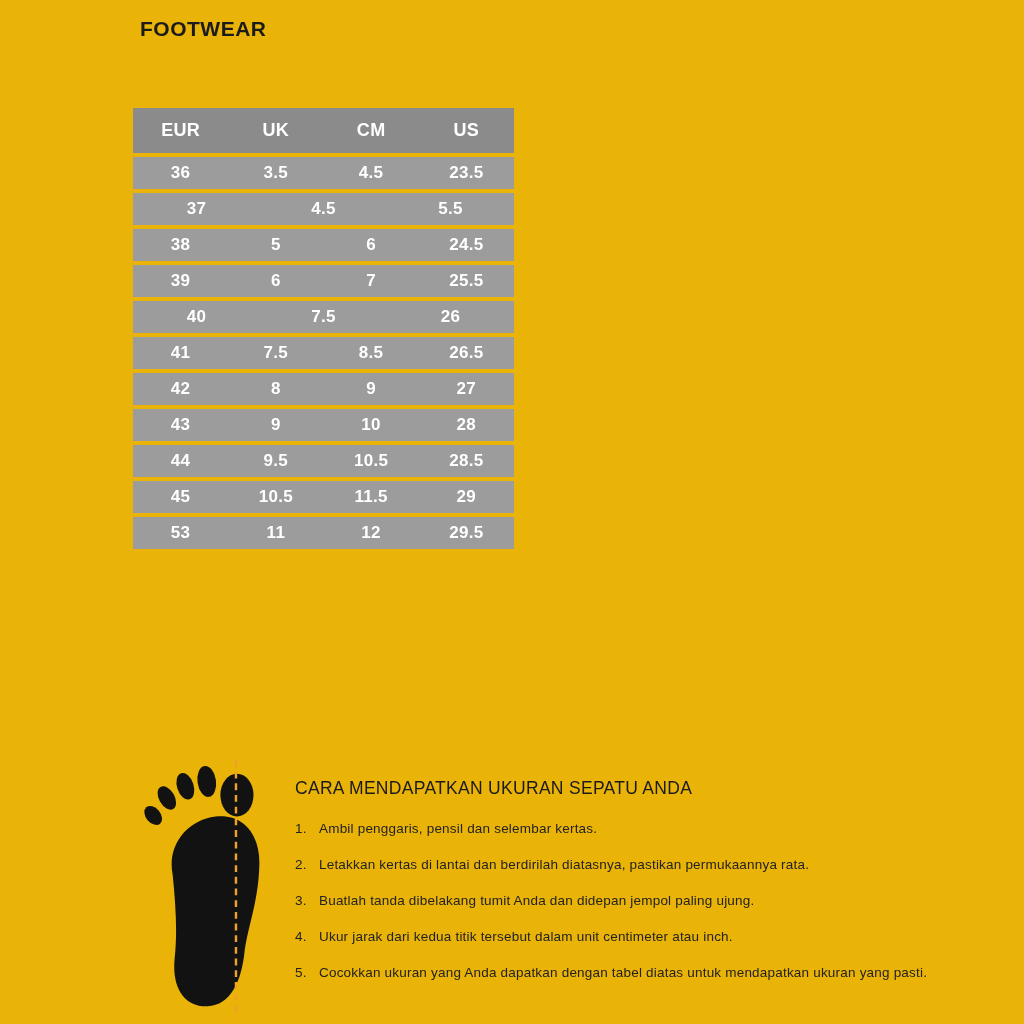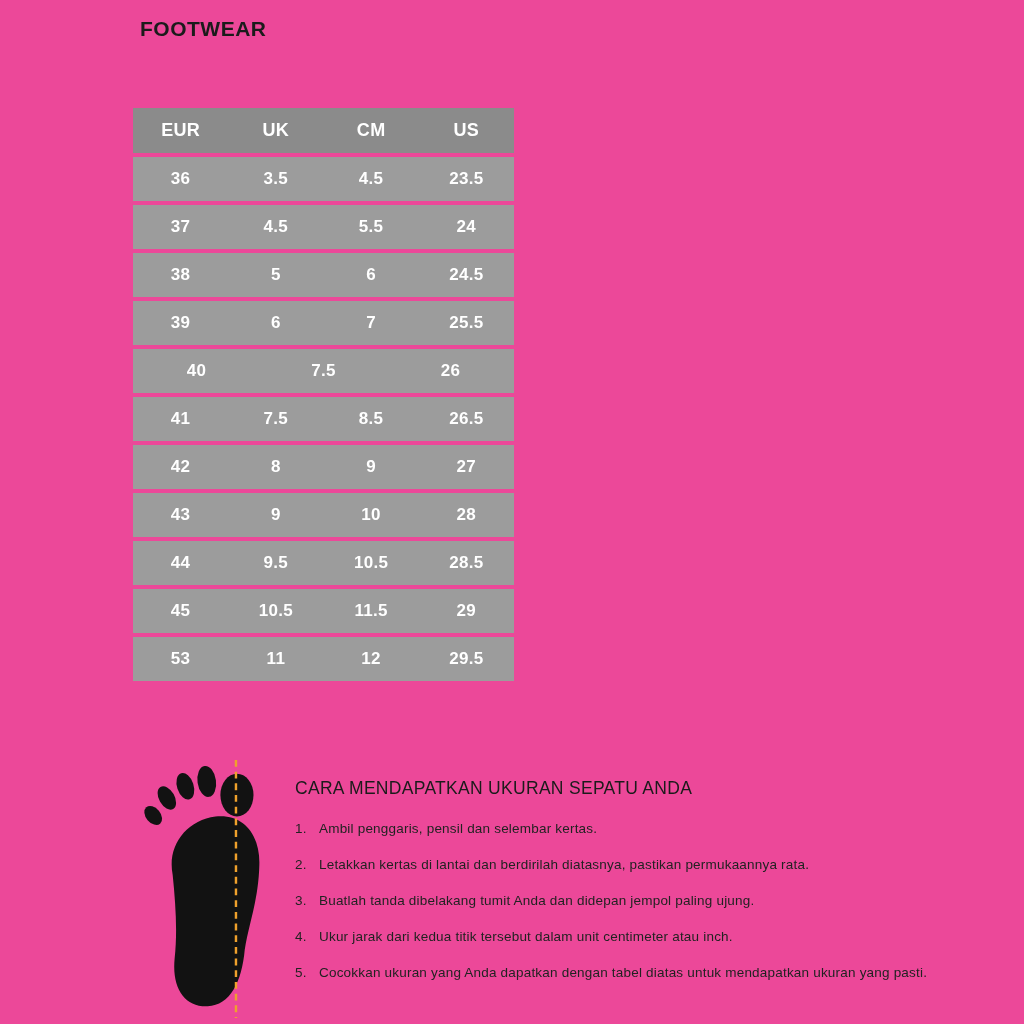--- a/index.html
+++ b/index.html
@@ -2,35 +2,35 @@
 <html style="--header-bg: #8b8b8b; --row-bg: #9c9c9c; --table-text: #ffffff; --measure-line: #efa12c; --foot: #121212;"><head>
 <meta charset="utf-8">
 <style>
   * { margin: 0; padding: 0; box-sizing: border-box; }
   html, body { background: #ffffff; }
   body {
     width: 1024px; height: 1024px;
     font-family: "Liberation Sans", sans-serif;
     position: relative; overflow: hidden;
   }
-  .page { position: absolute; inset: 0; background: #ec4899; }
+  .page { position: absolute; inset: 0; background: #eab308; }
 
   .page-title {
     position: absolute; left: 140px; top: 17px;
     font-size: 21px; font-weight: bold; color: #1b1b1b;
     letter-spacing: 0.5px;
   }
 
   
   .size-table {
     position: absolute; left: 133px; top: 108px; width: 381px;
     display: flex; flex-direction: column; gap: 4px;
   }
   .t-row {
-    display: flex; height: 44px;
+    display: flex; height: 32px;
     background: var(--row-bg, #9c9c9c);
   }
   .t-row.header { height: 45px; background: var(--header-bg, #8c8c8c); }
   .t-cell {
     flex: 1; display: flex; align-items: center; justify-content: center;
     color: var(--table-text, #ffffff); font-weight: bold; font-size: 17px;
     letter-spacing: 0.3px;
   }
   .t-row.header .t-cell { font-size: 18px; }
 
@@ -71,21 +71,20 @@
     <div class="t-row">
       <div class="t-cell">36</div>
       <div class="t-cell">3.5</div>
       <div class="t-cell">4.5</div>
       <div class="t-cell">23.5</div>
     </div>
     <div class="t-row">
       <div class="t-cell">37</div>
       <div class="t-cell">4.5</div>
       <div class="t-cell">5.5</div>
-      <div class="t-cell">24</div>
     </div>
     <div class="t-row">
       <div class="t-cell">38</div>
       <div class="t-cell">5</div>
       <div class="t-cell">6</div>
       <div class="t-cell">24.5</div>
     </div>
     <div class="t-row">
       <div class="t-cell">39</div>
       <div class="t-cell">6</div>

